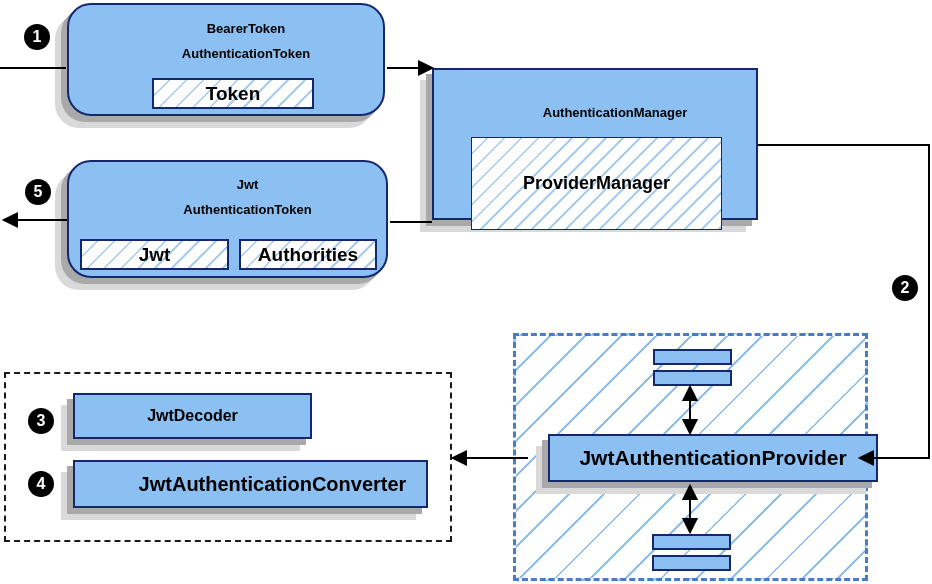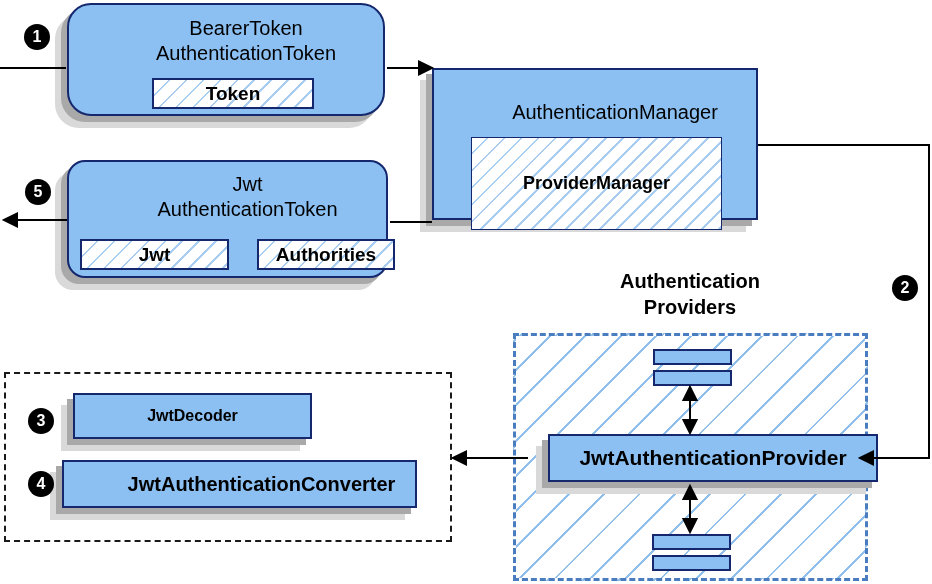--- a/index.html
+++ b/index.html
@@ -7,21 +7,21 @@
     position:relative;width:932px;height:584px;background:#fff;overflow:hidden;
     font-family:"Liberation Sans",sans-serif;color:#000;
   }
   .node{
     position:absolute;box-sizing:border-box;
     background:#8cc0f2;border:2px solid #15286e;
     font-weight:bold;color:#000;text-align:center;
   }
   .shadow{box-shadow:-6px 6px 0 0 #a9a9a9,-12px 12px 0 0 #d9d9d9;}
   .rounded{border-radius:24px;}
-  .node-title{font-size:20px;line-height:25px;font-weight:normal;padding-left:40px;}
+  .node-title{font-size:13px;line-height:25px;font-weight:bold;padding-left:40px;}
   .field{
     position:absolute;box-sizing:border-box;
     background-color:#fff;
     background-image:repeating-linear-gradient(135deg,transparent 0 10px,#a9cdf0 10px 12px);
     border:2px solid #15286e;
     font-weight:bold;font-size:19px;
     display:flex;align-items:center;justify-content:center;
   }
   .dashed-blue{
     position:absolute;box-sizing:border-box;
@@ -55,62 +55,58 @@
 <div id="canvas">
 
   <div class="dashed-blue" style="left:513px;top:333px;width:355px;height:248px;"></div>
 
   <div class="small-rect" style="left:653px;top:349px;width:79px;height:16px;"></div>
   <div class="small-rect" style="left:653px;top:370px;width:79px;height:16px;"></div>
 
   <div class="small-rect" style="left:652px;top:534px;width:79px;height:16px;"></div>
   <div class="small-rect" style="left:652px;top:555px;width:79px;height:16px;"></div>
 
-  <div class="block-label" style="left:540px;top:268px;width:300px;">
-    <div>Authentication</div>
-    <div>Providers</div>
-  </div>
 
   <div class="node rounded shadow" style="left:67px;top:3px;width:318px;height:113px;padding-top:11px;">
     <div class="node-title">BearerToken</div>
     <div class="node-title">AuthenticationToken</div>
     <div class="field" style="left:83px;top:73px;width:162px;height:31px;">
       <span>Token</span>
     </div>
   </div>
 
   <div class="node shadow" style="left:432px;top:68px;width:326px;height:152px;">
     <div class="node-title" style="margin-top:30px;">AuthenticationManager</div>
     <div class="field" style="left:37px;top:67px;width:251px;height:93px;border-width:1px;font-size:18px;">
       <span>ProviderManager</span>
     </div>
   </div>
 
-  <div class="node rounded shadow" style="left:67px;top:160px;width:321px;height:118px;padding-top:10px;border-radius:18px;">
+  <div class="node rounded shadow" style="left:67px;top:160px;width:321px;height:118px;padding-top:10px;">
     <div class="node-title">Jwt</div>
     <div class="node-title">AuthenticationToken</div>
     <div class="field" style="left:11px;top:77px;width:149px;height:31px;">
       <span>Jwt</span>
     </div>
-    <div class="field" style="left:188px;top:77px;width:138px;height:31px;">
+    <div class="field" style="left:170px;top:77px;width:138px;height:31px;">
       <span>Authorities</span>
     </div>
   </div>
 
   <div class="node shadow flex-center" style="left:548px;top:434px;width:330px;height:48px;font-size:21px;">
     <span>JwtAuthenticationProvider</span>
   </div>
 
   <div class="dashed-black" style="left:4px;top:372px;width:448px;height:170px;"></div>
 
   <div class="node shadow flex-center" style="left:73px;top:393px;width:239px;height:46px;font-size:16px;">
     <span>JwtDecoder</span>
   </div>
 
-  <div class="node shadow flex-center" style="left:62px;top:460px;width:355px;height:48px;font-size:20px;padding-left:44px;">
+  <div class="node shadow flex-center" style="left:73px;top:460px;width:355px;height:48px;font-size:20px;padding-left:44px;">
     <span>JwtAuthenticationConverter</span>
   </div>
 
   <svg id="connectors" width="932" height="584" viewBox="0 0 932 584">
     <g stroke="#000" stroke-width="2" fill="#000">
 
       <line x1="0" y1="68" x2="66" y2="68"></line>
 
       <line x1="387" y1="68" x2="420" y2="68"></line>
       <polygon points="432,68 419,61.5 419,74.5"></polygon>

